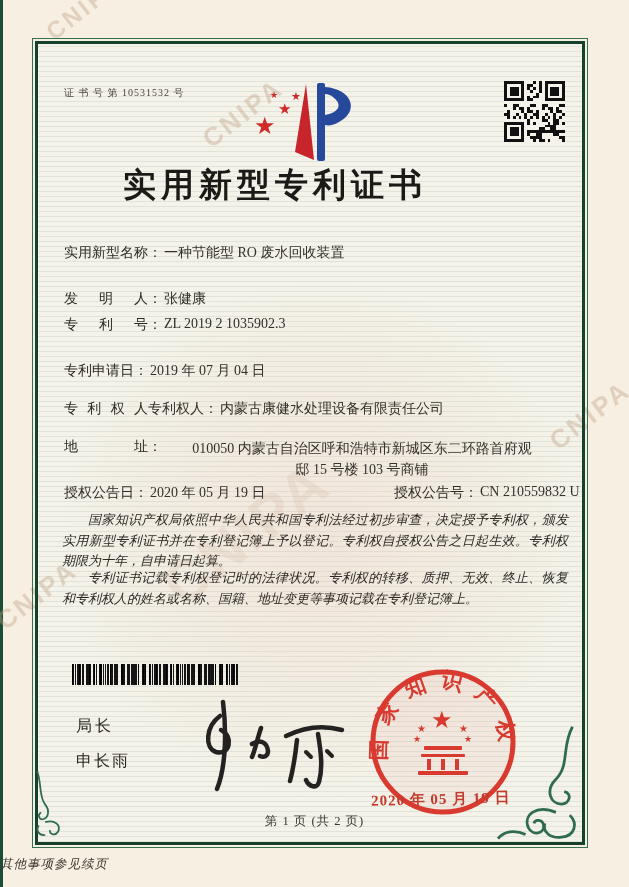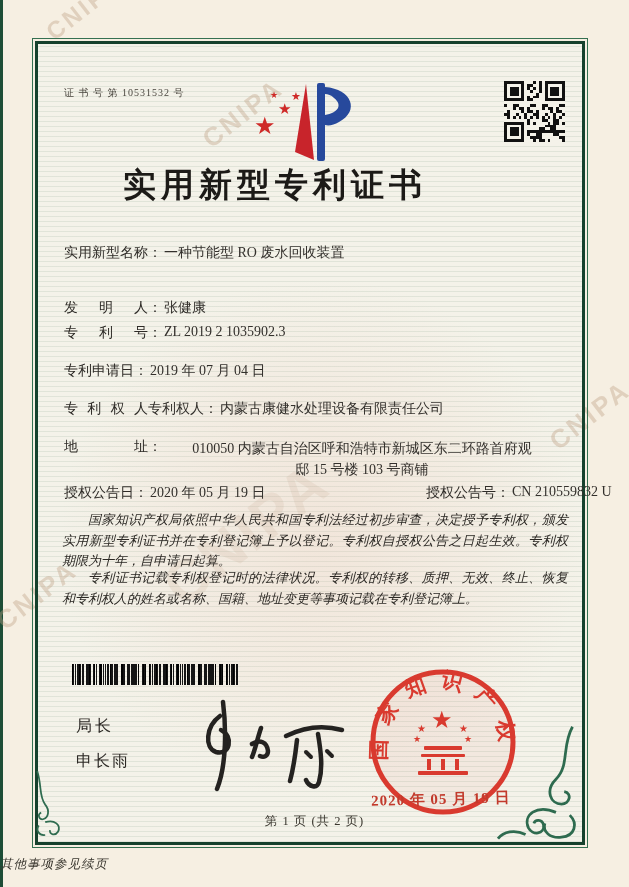--- a/index.html
+++ b/index.html
@@ -35,21 +35,21 @@
   .title{
     left:0;top:163px;width:550px;text-align:center;
     font-size:33px;font-weight:bold;letter-spacing:5px;color:#1c1a17;
   }
   .row{left:64px;font-size:14px;white-space:nowrap;}
   .lbl{display:inline-block;vertical-align:top;color:#2e2b27;}
   .lbl.j{width:84px;text-align:justify;text-align-last:justify;}
   .colon{display:inline-block;vertical-align:top;}
   .val{display:inline-block;vertical-align:top;margin-left:2px;white-space:pre-line;max-width:400px;}
   .val.wrap{width:396px;line-height:21px;text-align:center;}
-  .pair2{position:absolute;left:330px;top:0;margin-left:32px;}
+  .pair2{position:absolute;left:330px;top:0;}
   .para{
     left:62px;width:506px;font-size:13px;line-height:20.5px;
     text-indent:2em;font-style:italic;color:#2b2824;text-align:justify;white-space:normal;
   }
   .barcode{
     left:72px;top:664px;width:168px;height:21px;
     background:
       repeating-linear-gradient(90deg,#151515 0 2px,transparent 2px 3px,#151515 3px 4px,transparent 4px 7px),
       repeating-linear-gradient(90deg,#151515 0 1px,transparent 1px 5px,#151515 5px 8px,transparent 8px 11px);
     background-blend-mode:multiply;
@@ -221,24 +221,24 @@
       <rect x="1" y="15" width="5" height="5" fill="#f4f2e9"></rect>
       <rect x="2" y="16" width="3" height="3" fill="#111"></rect>
     </svg>
 </div>
 
 <div class="abs title">实用新型专利证书</div>
 
 <div class="abs row" style="top:244px">
   <span class="lbl j">实用新型名称</span><span class="colon">：</span><span class="val">一种节能型 RO 废水回收装置</span>
 </div>
-<div class="abs row" style="top:299px">
+<div class="abs row" style="top:290px">
   <span class="lbl j">发明人</span><span class="colon">：</span><span class="val">张健康</span>
 </div>
-<div class="abs row" style="top:324px">
+<div class="abs row" style="top:316px">
   <span class="lbl j">专利号</span><span class="colon">：</span><span class="val">ZL 2019 2 1035902.3</span>
 </div>
 <div class="abs row" style="top:362px">
   <span class="lbl">专利申请日</span><span class="colon">：</span><span class="val">2019 年 07 月 04 日</span>
 </div>
 <div class="abs row" style="top:400px">
   <span class="lbl j">专利权人</span><span class="colon" hidden="">专利权人</span><span class="colon">：</span><span class="val">内蒙古康健水处理设备有限责任公司</span>
 </div>
 <div class="abs row" style="top:438px">
   <span class="lbl j">地址</span><span class="colon">：</span><span class="val wrap">010050 内蒙古自治区呼和浩特市新城区东二环路首府观

